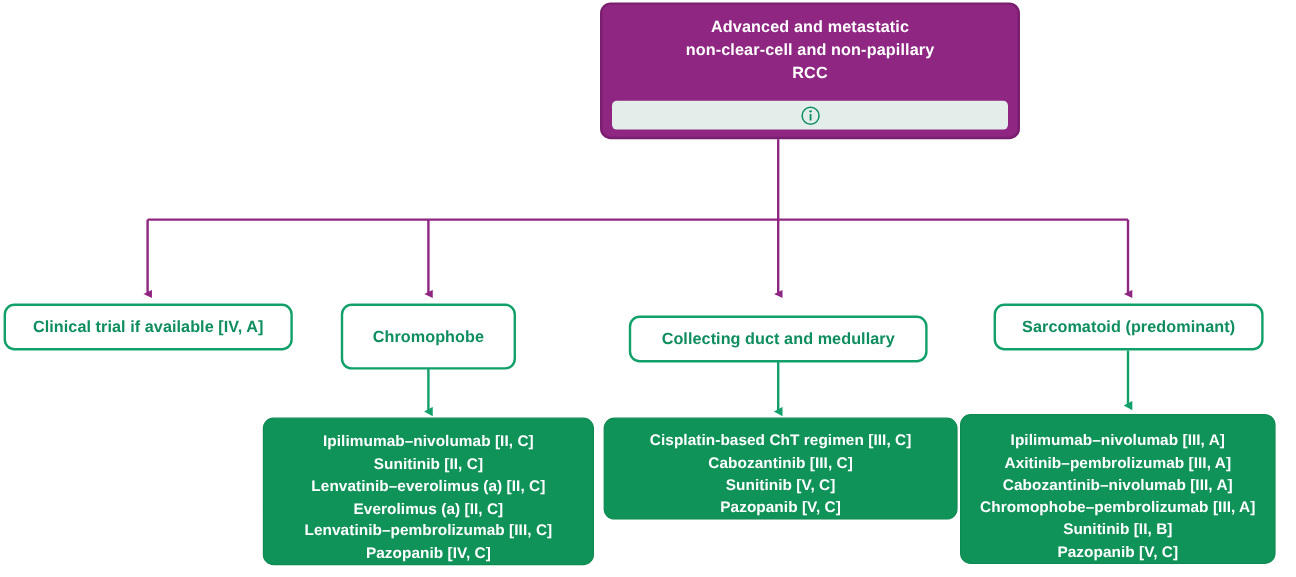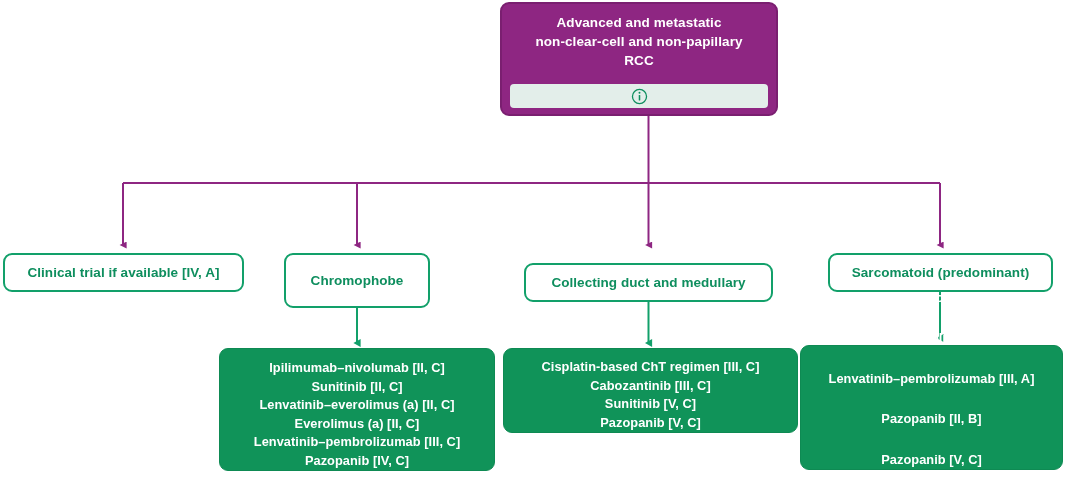--- a/index.html
+++ b/index.html
@@ -24,21 +24,21 @@
     width: 1080px;
     height: 481px;
     pointer-events: none;
   }
 
   
   .root-node {
     position: absolute;
     left: 500px;
     top: 2px;
-    width: 278px;
+    width: 350px;
     height: 114px;
     background: #8E2682;
     border: 2px solid #7A1F70;
     border-radius: 9px;
     box-sizing: border-box;
     display: flex;
     flex-direction: column;
     justify-content: flex-start;
     align-items: center;
     padding: 9px 8px 0 8px;
@@ -179,21 +179,22 @@
     <div class="tx-line">Pazopanib [IV, C]</div>
   </div>
 
   <div class="tx-node" style="left:503px; top:348px; width:295px; height:85px;">
     <div class="tx-line">Cisplatin-based ChT regimen [III, C]</div>
     <div class="tx-line">Cabozantinib [III, C]</div>
     <div class="tx-line">Sunitinib [V, C]</div>
     <div class="tx-line">Pazopanib [V, C]</div>
   </div>
 
-  <div class="tx-node" style="left:800px; top:345px; width:263px; height:125px;gap:22px;">
+  <div class="tx-node" style="left:800px; top:345px; width:263px; height:125px;">
     <div class="tx-line">Ipilimumab–nivolumab [III, A]</div>
     <div class="tx-line">Axitinib–pembrolizumab [III, A]</div>
-    <div class="tx-line">Lenvatinib–pembrolizumab [III, A]</div>
-    <div class="tx-line">Pazopanib [II, B]</div>
+    <div class="tx-line">Cabozantinib–nivolumab [III, A]</div>
+    <div class="tx-line">Chromophobe–pembrolizumab [III, A]</div>
+    <div class="tx-line">Sunitinib [II, B]</div>
     <div class="tx-line">Pazopanib [V, C]</div>
   </div>
 
 </div>
 
 </body></html>

